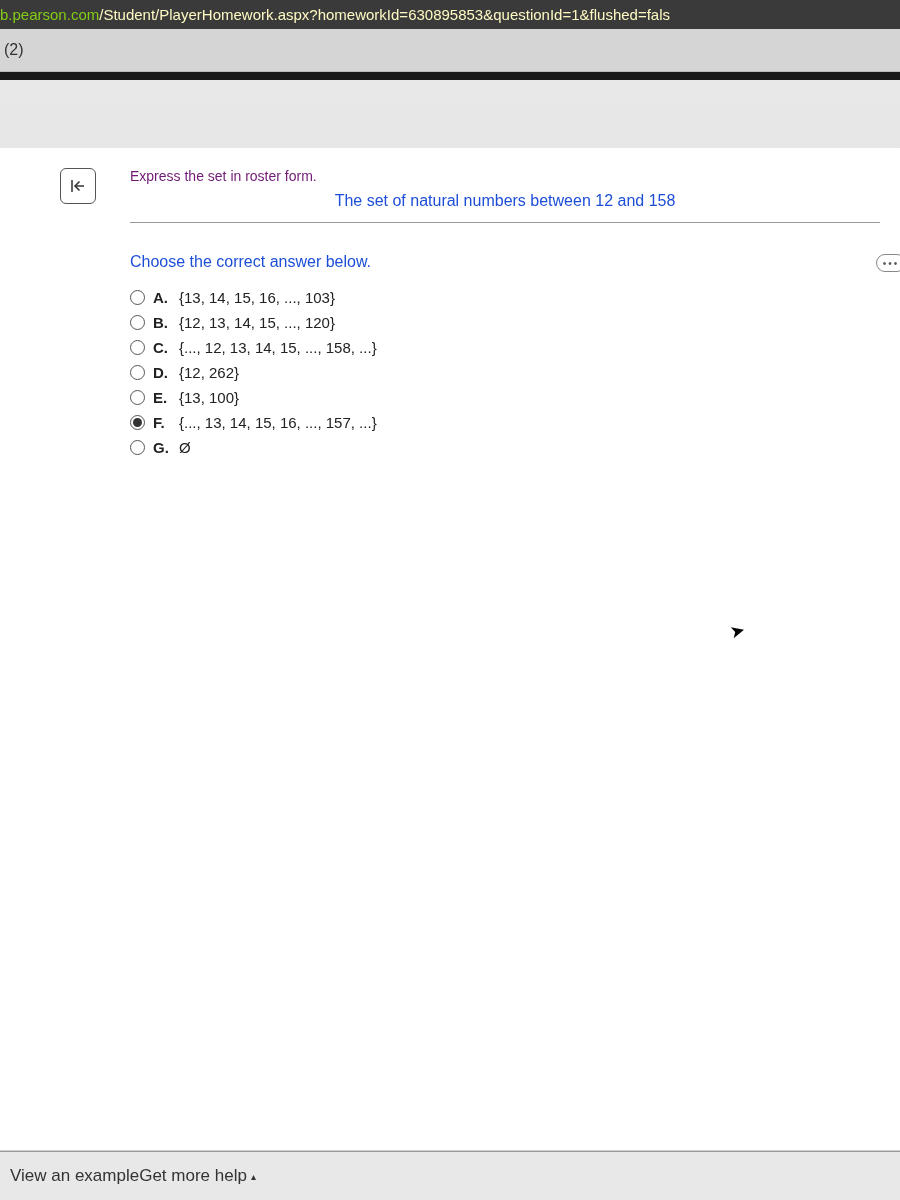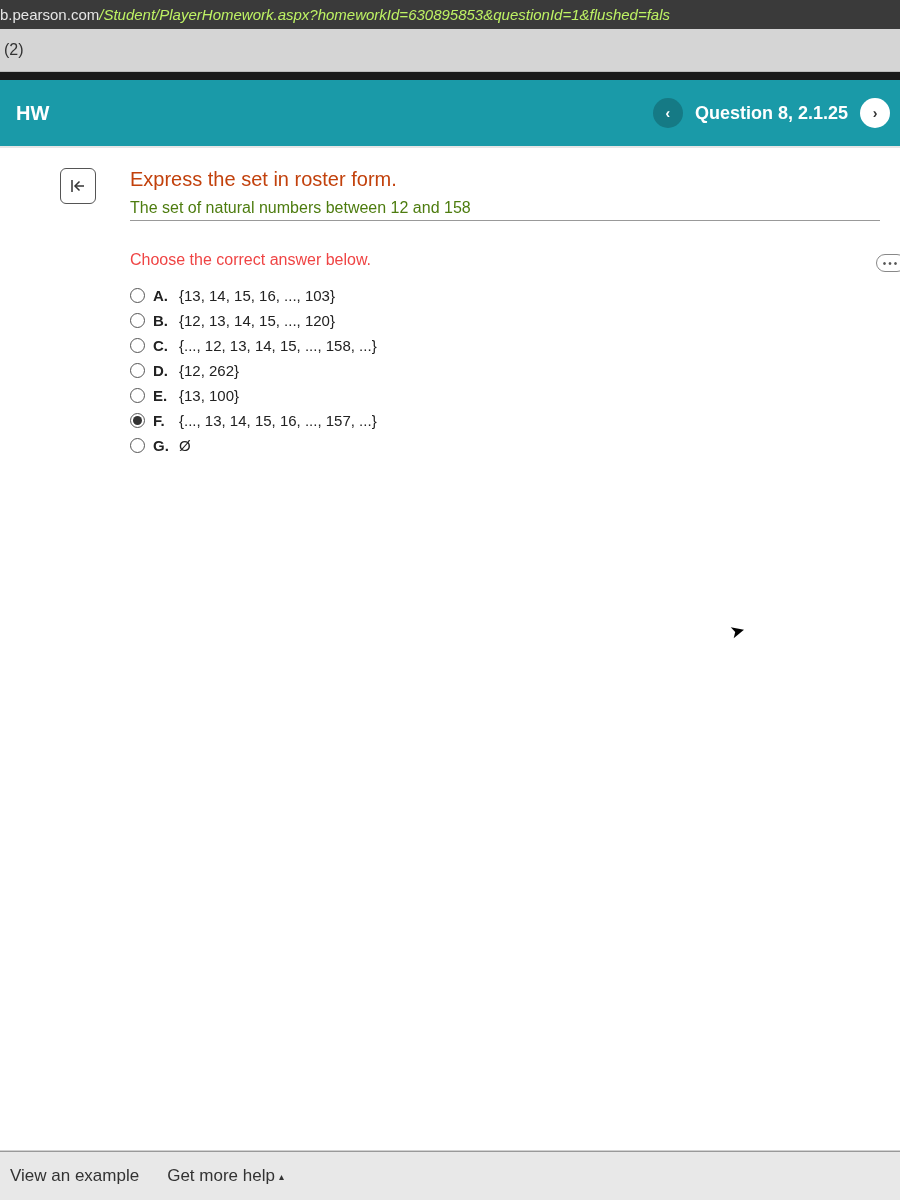--- a/index.html
+++ b/index.html
@@ -12,22 +12,22 @@
       position: relative;
     }
     .browser-bar {
       background: #3a3a3a;
       color: #aaa;
       padding: 6px 0 6px 0;
       font-size: 15px;
       white-space: nowrap;
       overflow: hidden;
     }
-    .url-light { color: #e5e5e5; }
-    .url-dark { color: #bef264; font-style: italic; }
+    .url-light { color: #84cc16; }
+    .url-dark { color: #fef9c3; }
     .tab-strip {
       background: #d5d5d5;
       padding: 12px 0 12px 4px;
       font-size: 16px;
       color: #333;
       border-bottom: 1px solid #bbb;
     }
     .main-area {
       background: linear-gradient(to bottom, #e8e8e8, #d0d0d0);
       position: absolute;
@@ -82,22 +82,22 @@
       justify-content: center;
       cursor: pointer;
       background: #fff;
     }
     .collapse-btn svg { width: 18px; height: 18px; }
     .prompt-area {
       margin-left: 130px;
       padding-top: 20px;
       padding-right: 20px;
     }
-    .prompt-line1 { font-size: 20px; color: #c2410c; margin-bottom: 8px; }
-    .prompt-line2 { font-size: 16px; color: #4d7c0f; margin-bottom: 3px; }
+    .prompt-line1 { font-size: 14px; color: #701a75; margin-bottom: 8px; }
+    .prompt-line2 { font-size: 16px; color: #1d4ed8; margin-bottom: 12px; text-align: center; }
     .divider {
       border: none;
       border-top: 1px solid #999;
       margin-bottom: 12px;
       position: relative;
     }
     .more-pill {
       position: absolute;
       right: -6px;
       top: 106px;
@@ -107,21 +107,21 @@
       border-radius: 10px;
       background: #fff;
       display: flex;
       align-items: center;
       justify-content: center;
       font-size: 10px;
       color: #555;
       cursor: pointer;
       letter-spacing: 2px;
     }
-    .choose-label { font-size: 16px; color: #ef4444; margin-top: 30px; margin-bottom: 18px; }
+    .choose-label { font-size: 16px; color: #1d4ed8; margin-top: 30px; margin-bottom: 18px; }
     .options { }
     .option-row {
       display: flex;
       align-items: center;
       gap: 8px;
       margin-bottom: 8px;
       font-size: 15px;
       color: #222;
       cursor: pointer;
     }
@@ -143,21 +143,20 @@
     .opt-letter { font-weight: bold; min-width: 18px; }
     .footer-bar {
       position: absolute;
       bottom: 0;
       left: 0;
       right: 0;
       background: #e8e8e8;
       border-top: 1px solid #999;
       padding: 14px 10px;
       display: flex;
-      gap: 28px;
       font-size: 17px;
       color: #333;
     }
     .footer-link { cursor: pointer; display: flex; align-items: center; gap: 4px; }
     .caret-up { font-size: 10px; }
     .cursor-ptr {
       position: absolute;
       left: 730px;
       top: 540px;
       font-size: 18px;
@@ -171,32 +170,20 @@
 <div class="browser-bar">
   <span class="url-light">b.pearson.com</span><span class="url-dark">/Student/PlayerHomework.aspx?homeworkId=630895853&amp;questionId=1&amp;flushed=fals</span>
 </div>
 
 <div class="tab-strip">
   <span>(2)</span>
 </div>
 
 <div class="main-area">
 
-  <div class="hw-header">
-    <div class="hw-title">HW</div>
-    <div class="question-nav">
-      <div class="nav-btn">
-        <span>‹</span>
-      </div>
-      <div class="q-label">Question 8, 2.1.25</div>
-      <div class="nav-btn next">
-        <span>›</span>
-      </div>
-    </div>
-  </div>
 
   <div class="content">
     <div class="collapse-btn">
       <svg viewBox="0 0 24 24" fill="none" stroke="#333" stroke-width="2">
         <line x1="4" y1="4" x2="4" y2="20"></line>
         <polyline points="14,6 8,12 14,18"></polyline>
         <line x1="8" y1="12" x2="20" y2="12"></line>
       </svg>
     </div>
 

